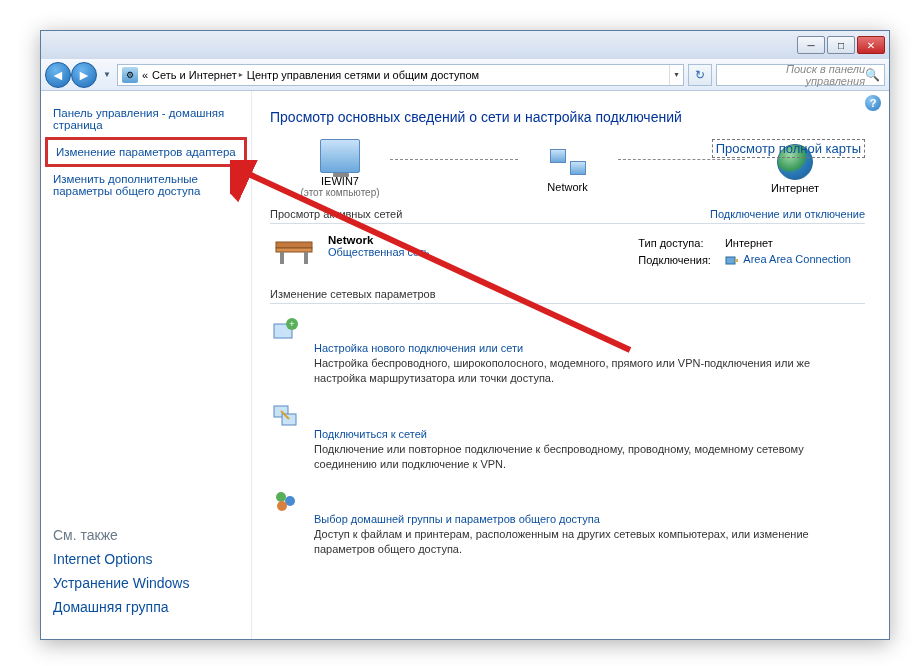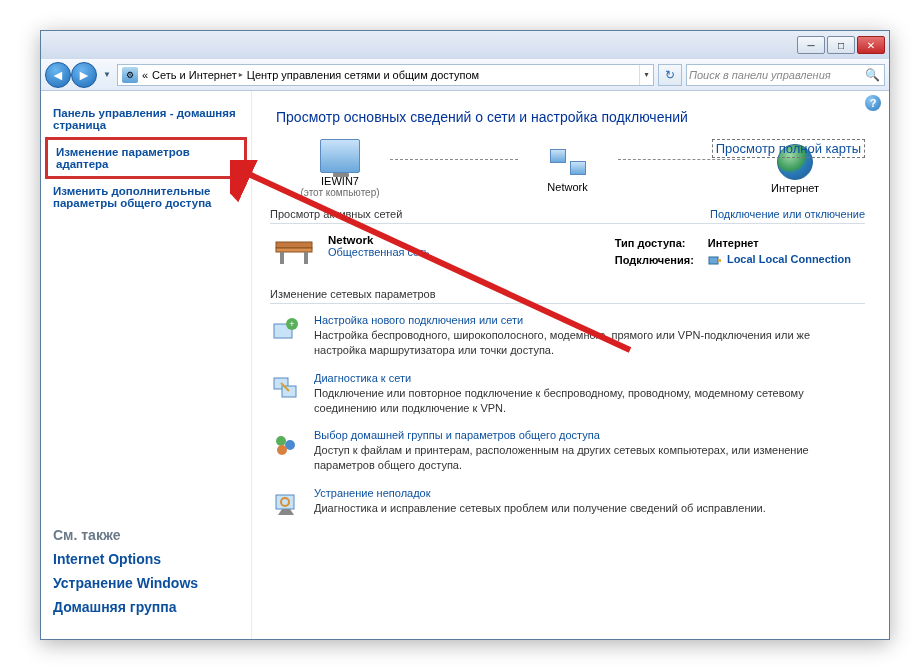--- a/index.html
+++ b/index.html
@@ -82,25 +82,25 @@
 .addr-drop { width: 14px; height: 20px; display: flex; align-items: center; justify-content: center; font-size: 8px; color: #444; border-left: 1px solid #ddd; }
 .refresh-btn {
   width: 24px; height: 22px;
   border: 1px solid #a9bfd6;
   background: linear-gradient(#f4f8fc,#e0eaf4);
   display: flex; align-items: center; justify-content: center;
   color: #2a6ab0;
   font-size: 12px;
 }
 .search {
-  width: 199px; height: 22px;
+  width: 169px; height: 22px;
   border: 1px solid #a9bfd6;
   background: #fff;
   display: flex; align-items: center;
-  padding-left: 2px;
+  padding-left: 22px;
   font-style: italic;
   color: #888;
   font-size: 11px;
   text-align: right;
 }
 .search-icon { margin-left: auto; margin-right: 4px; color: #4a7ab0; font-size: 12px; font-style: normal; }
 .content {
   display: flex;
   height: calc(100% - 60px);
   position: relative;
@@ -116,21 +116,20 @@
   display: flex; align-items: center; justify-content: center;
 }
 .sidebar {
   width: 210px;
   background: #fff;
   padding: 16px 12px;
   display: flex;
   flex-direction: column;
   gap: 12px;
   font-size: 11.5px;
-  font-weight: bold;
 }
 .sidebar a { color: #0b4f9e; text-decoration: none; cursor: pointer; }
 .side-link.highlighted {
   border: 3px solid #d13030;
   border-radius: 0;
   padding: 6px 8px;
   margin: -6px -8px;
 }
 .side-bottom {
   margin-top: auto;
@@ -143,21 +142,20 @@
   background: #fff;
   padding: 18px 24px 10px 18px;
   border-left: 1px solid #e4ecf4;
   overflow: hidden;
 }
 .main h2 {
   color: #003399;
   font-size: 14px;
   font-weight: normal;
   margin-bottom: 14px;
-  margin-left: 6px;
 }
 .topo {
   display: flex;
   align-items: center;
   gap: 0;
   margin-bottom: 10px;
   position: relative;
 }
 .topo-node { text-align: center; width: 140px; font-size: 11px; }
 .topo-node .lbl { margin-top: 2px; }
@@ -177,27 +175,27 @@
   padding-bottom: 3px; margin-bottom: 10px; margin-top: 6px;
 }
 .section-hdr .rlink { color: #0b4f9e; cursor: pointer; }
 .active-net { display: flex; gap: 16px; margin-bottom: 18px; }
 .bench-icon { width: 48px; height: 36px; }
 .bench-icon svg { width: 48px; height: 36px; }
 .net-left { flex: 0 0 auto; display: flex; gap: 10px; align-items: flex-start; }
 .net-left .n-name { font-weight: bold; font-size: 11.5px; }
 .net-left .n-type { color: #0b4f9e; font-size: 11px; cursor: pointer; }
 .net-right { margin-left: auto; font-size: 11px; }
-.net-right table td { padding: 1px 12px 1px 0; font-weight: bold; }
+.net-right table td { padding: 1px 12px 1px 0; }
 .net-right .lnk { color: #0b4f9e; cursor: pointer; }
 .nic-icon { width: 14px; height: 14px; display: inline-block; vertical-align: middle; margin-right: 2px; }
 .settings-list { font-size: 11px; }
 .set-item { display: flex; gap: 12px; margin-bottom: 14px; }
 .set-icon { width: 32px; height: 32px; flex-shrink: 0; display: flex; align-items: center; justify-content: center; font-size: 22px; }
-.set-text .t { color: #0b4f9e; cursor: pointer; margin-bottom: 2px; }
+.set-text .t { color: #0b4f9e; cursor: pointer; margin-bottom: 2px; margin-top: 28px; }
 .set-text .d { color: #333; line-height: 1.35; }
 .annotation-arrow {
   position: absolute;
   left: 230px; top: 160px;
   width: 420px; height: 210px;
   pointer-events: none;
   z-index: 100;
 }
 </style>
 </head>
@@ -304,21 +302,21 @@
             </tr>
             <tr>
               <td>Подключения:</td>
               <td>
                 <span class="nic-icon">
                   <svg viewBox="0 0 14 14">
                         <rect x="1" y="4" width="9" height="7" fill="#6aa8dc" stroke="#2a6a9a"></rect>
                         <rect x="10" y="6" width="3" height="3" fill="#d8b050"></rect>
                       </svg>
                 </span>
-                <span class="lnk">Local Local Connection</span>
+                <span class="lnk">Area Area Connection</span>
               </td>
             </tr>
           </tbody>
             </table>
         </div>
       </div>
 
       <div class="section-hdr">
         <span>Изменение сетевых параметров</span>
       </div>
@@ -339,48 +337,35 @@
         </div>
         <div class="set-item">
           <div class="set-icon">
             <svg width="28" height="28" viewBox="0 0 28 28">
                 <rect x="2" y="4" width="14" height="11" fill="#c8e2f8" stroke="#5a8abf"></rect>
                 <rect x="10" y="12" width="14" height="11" fill="#c8e2f8" stroke="#5a8abf"></rect>
                 <line x1="9" y1="9" x2="17" y2="17" stroke="#d8a030" stroke-width="2"></line>
               </svg>
           </div>
           <div class="set-text">
-            <div class="t">Диагностика к сети</div>
+            <div class="t">Подключиться к сетей</div>
             <div class="d">Подключение или повторное подключение к беспроводному, проводному, модемному сетевому соединению или подключение к VPN.</div>
           </div>
         </div>
         <div class="set-item">
           <div class="set-icon">
             <svg width="28" height="28" viewBox="0 0 28 28">
                 <circle cx="9" cy="10" r="5" fill="#5ab05a"></circle>
                 <circle cx="18" cy="14" r="5" fill="#4a8ad0"></circle>
                 <circle cx="10" cy="19" r="5" fill="#d88040"></circle>
               </svg>
           </div>
           <div class="set-text">
             <div class="t">Выбор домашней группы и параметров общего доступа</div>
             <div class="d">Доступ к файлам и принтерам, расположенным на других сетевых компьютерах, или изменение параметров общего доступа.</div>
-          </div>
-        </div>
-        <div class="set-item">
-          <div class="set-icon">
-            <svg width="28" height="28" viewBox="0 0 28 28">
-                <rect x="4" y="6" width="18" height="14" fill="#c8e2f8" stroke="#5a8abf"></rect>
-                <path d="M10 20 L6 26 L22 26 L18 20 Z" fill="#888"></path>
-                <circle cx="13" cy="13" r="4" fill="none" stroke="#d89030" stroke-width="2"></circle>
-              </svg>
-          </div>
-          <div class="set-text">
-            <div class="t">Устранение неполадок</div>
-            <div class="d">Диагностика и исправление сетевых проблем или получение сведений об исправлении.</div>
           </div>
         </div>
       </div>
     </div>
   </div>
 </div>
 
 <svg class="annotation-arrow">
   <defs>
     <marker id="ah" markerWidth="14" markerHeight="14" refX="2" refY="5" orient="auto">

